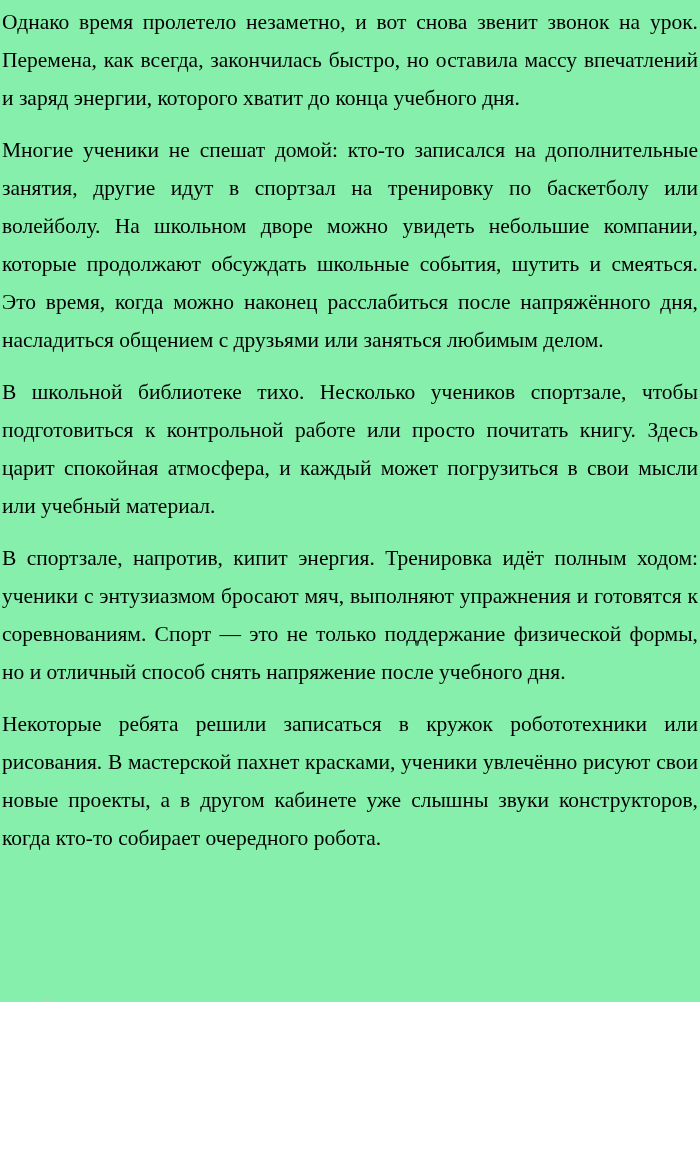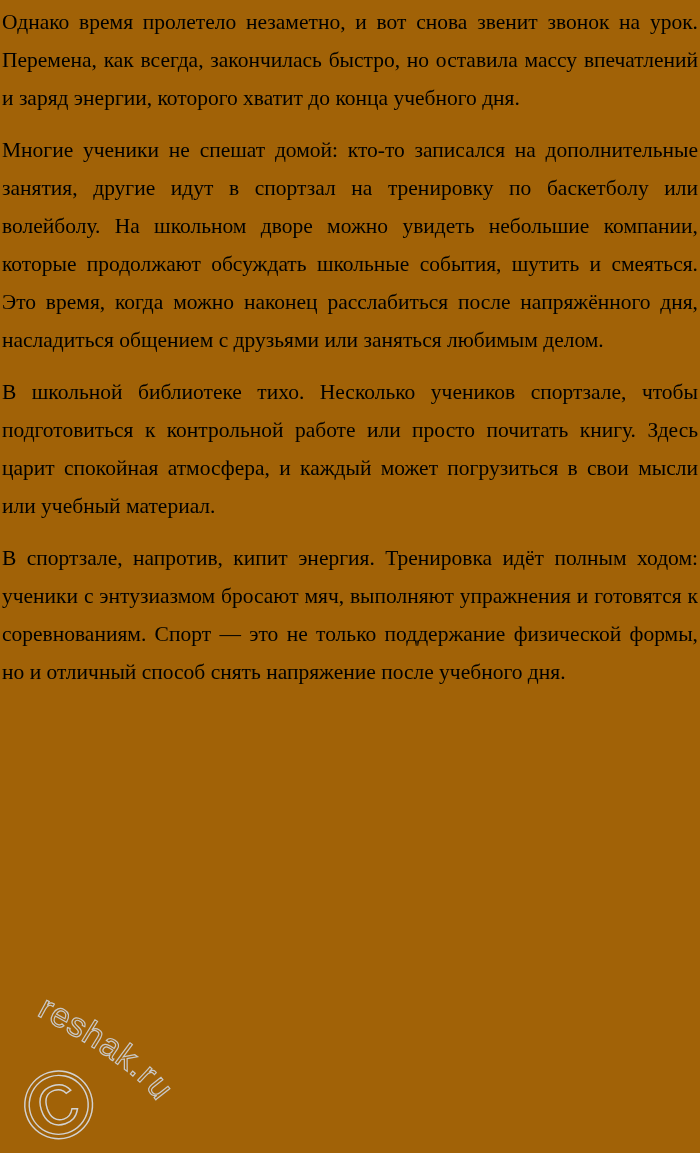--- a/index.html
+++ b/index.html
@@ -3,24 +3,24 @@
 <meta charset="utf-8">
 <style>
   html, body {
     margin: 0;
     padding: 0;
     background: #ffffff;
   }
   .page {
     position: relative;
     width: 700px;
-    height: 1153px;
+    height: 1002px;
     box-sizing: border-box;
     padding: 3px 2px 0 2px;
-    background: #a16207;
+    background: #86efac;
     color: #000000;
     font-family: "Liberation Serif", "DejaVu Serif", serif;
     font-size: 21.5px;
     line-height: 38px;
     overflow: hidden;
   }
   .page p {
     margin: 0 0 14px 0;
     text-align: justify;
     text-justify: inter-word;
@@ -63,20 +63,21 @@
   <p>Однако время пролетело незаметно, и вот снова звенит звонок на урок. Перемена, как всегда, закончилась быстро, но оставила массу впечатлений и заряд энергии, которого хватит до конца учебного дня.</p>
 
 
 
   <p>Многие ученики не спешат домой: кто-то записался на дополнительные занятия, другие идут в спортзал на тренировку по баскетболу или волейболу. На школьном дворе можно увидеть небольшие компании, которые продолжают обсуждать школьные события, шутить и смеяться. Это время, когда можно наконец расслабиться после напряжённого дня, насладиться общением с друзьями или заняться любимым делом.</p>
 
   <p>В школьной библиотеке тихо. Несколько учеников спортзале, чтобы подготовиться к контрольной работе или просто почитать книгу. Здесь царит спокойная атмосфера, и каждый может погрузиться в свои мысли или учебный материал.</p>
 
   <p>В спортзале, напротив, кипит энергия. Тренировка идёт полным ходом: ученики с энтузиазмом бросают мяч, выполняют упражнения и готовятся к соревнованиям. Спорт — это не только поддержание физической формы, но и отличный способ снять напряжение после учебного дня.</p>
 
+  <p>Некоторые ребята решили записаться в кружок робототехники или рисования. В мастерской пахнет красками, ученики увлечённо рисуют свои новые проекты, а в другом кабинете уже слышны звуки конструкторов, когда кто-то собирает очередного робота.</p>
 
   <div class="watermark">
     <svg viewBox="0 0 210 168" xmlns="http://www.w3.org/2000/svg" aria-hidden="true">
       <defs>
         <path id="wm-arc" d="M 28 30 Q 144 92 152 125" fill="none"></path>
       </defs>
       <text class="wm-copy" x="12" y="150" fill="none" stroke="#d2d2d2" stroke-width="1.4" transform="rotate(-18 58 108)">©</text>
       <text class="wm-text" fill="none" stroke="#c9c9c9" stroke-width="1.2">
         <textPath href="#wm-arc">reshak.ru</textPath>
       </text>

